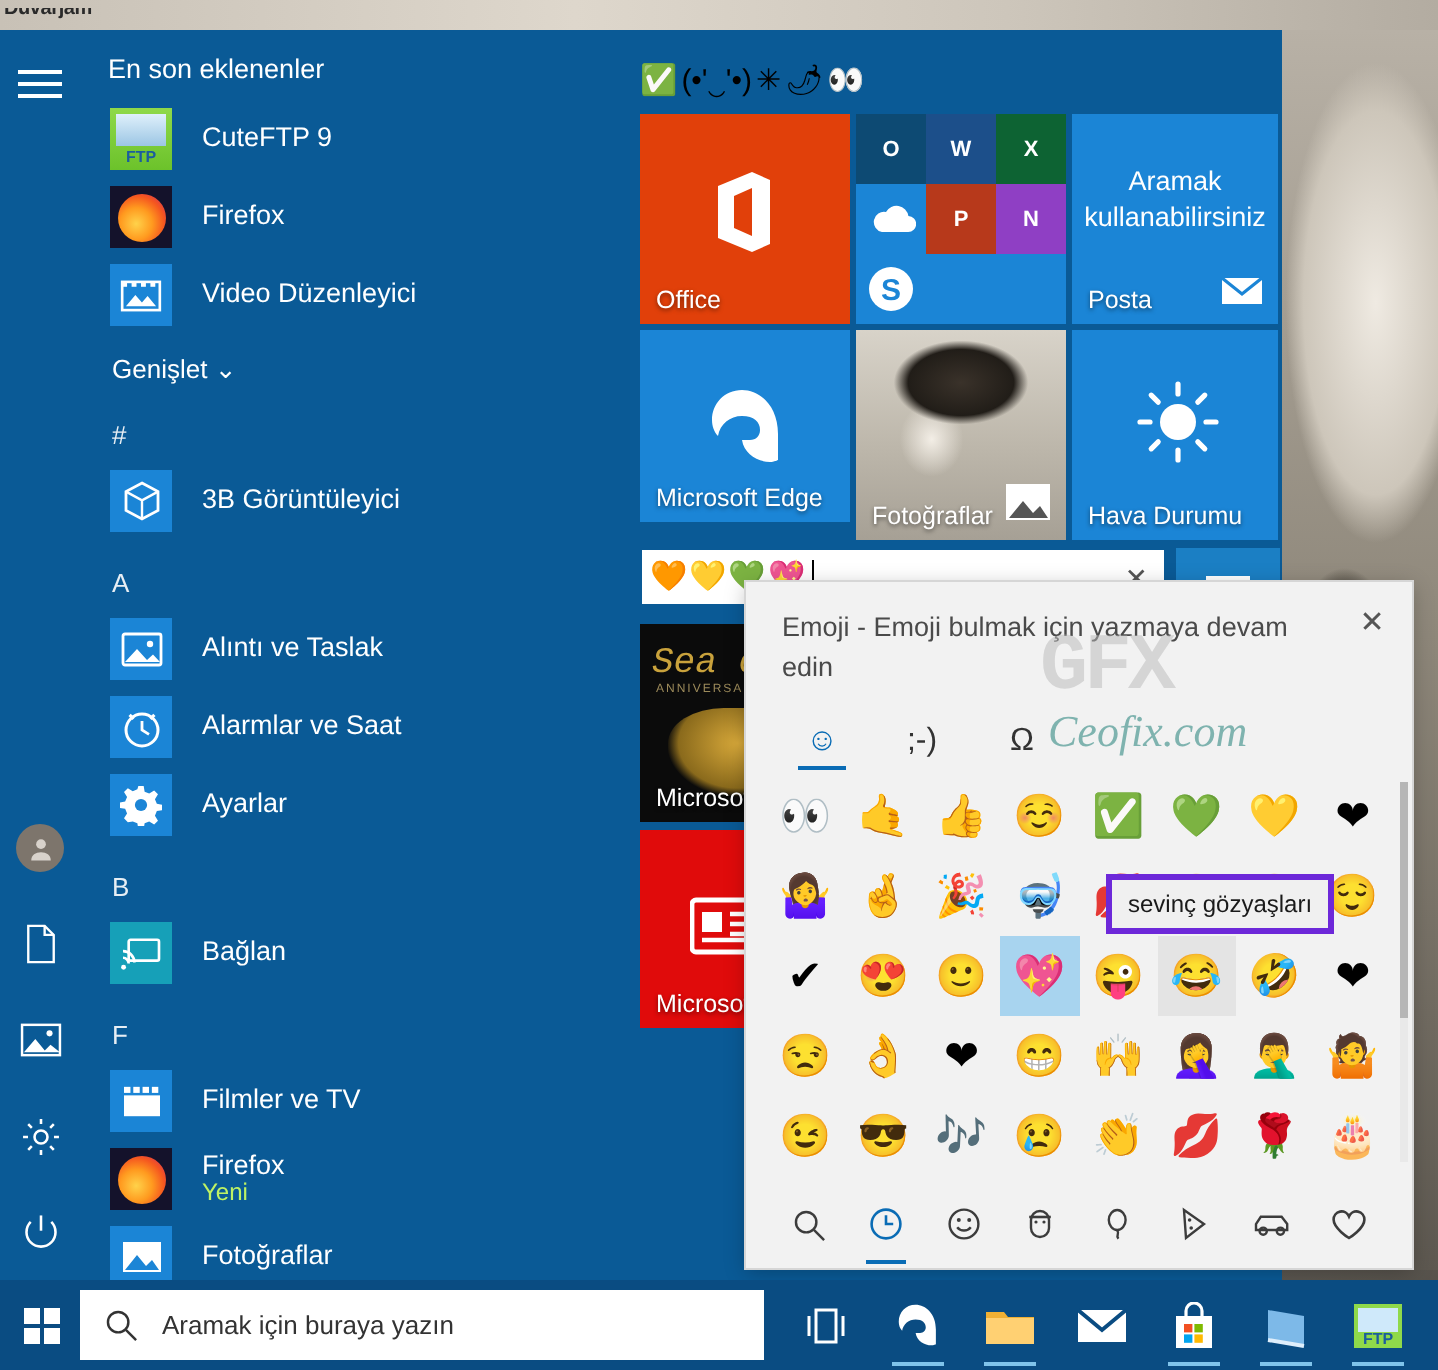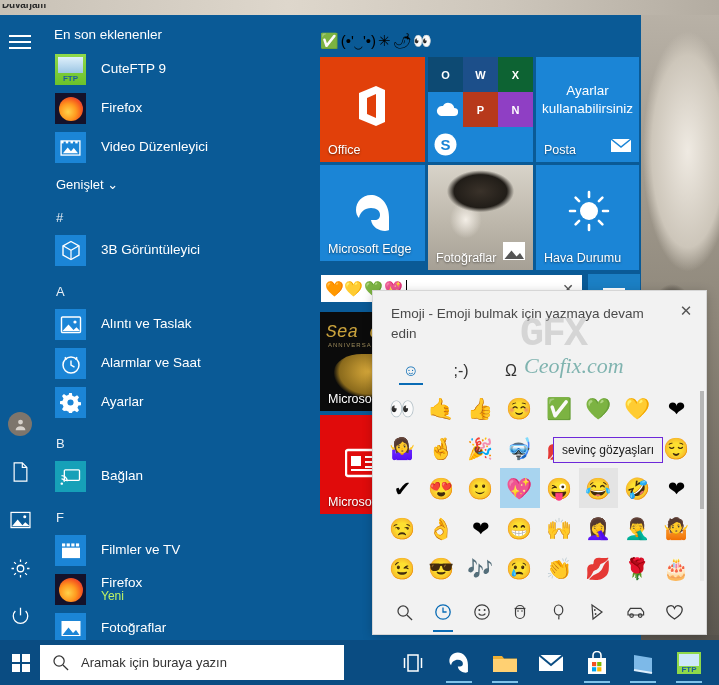--- a/index.html
+++ b/index.html
@@ -245,21 +245,21 @@
     justify-content: center; font-size: 16px; color: #3c3c3c; cursor: pointer;
     position: relative;
   }
   .ep-bicon.active { color: #0a6cb5; }
   .ep-bicon.active::after {
     content: ""; position: absolute; left: 9px; right: 9px; bottom: -1px;
     height: 2.5px; background: #0a6cb5;
   }
   .tooltip {
     position: absolute; left: 180px; top: 146px;
-    background: #f0f0f0; border: 1px solid #6d28d9;
+    background: #f0f0f0; border: 3px solid #6d28d9;
     font-size: 12px; color: #1a1a1a; padding: 5px 8px; white-space: nowrap;
   }
   .watermark {
     position: absolute; left: 147px; top: 26px; width: 190px; height: 80px;
     pointer-events: none; opacity: .5;
   }
   .wm-gfx {
     font-family: Liberation Mono, monospace; font-weight: bold;
     font-size: 40px; color: #b9b9b9; letter-spacing: -2px; line-height: .9;
   }
@@ -274,21 +274,21 @@
     background: #0a4c82;
   }
   .tb-start {
     position: absolute; left: 0; top: 0; width: 42px; height: 45px;
     display: flex; align-items: center; justify-content: center; cursor: pointer;
   }
   .winlogo { width: 18px; height: 18px; display: grid;
     grid-template: 1fr 1fr / 1fr 1fr; gap: 2px; }
   .winlogo i { background: #fff; }
   .tb-search {
-    position: absolute; left: 40px; top: 5px; width: 304px; height: 35px;
+    position: absolute; left: 40px; top: 5px; width: 342px; height: 35px;
     background: #fff; display: flex; align-items: center; padding-left: 12px;
     cursor: text;
     text-align: center;
   }
   .tb-search .ph { font-size: 13px; color: #333; margin-left: 12px; }
   .tb-icons {
     position: absolute; left: 390px; top: 0; height: 45px;
     display: flex; align-items: center;
   }
   .tb-ic {
@@ -518,21 +518,21 @@
         <div class="cell" style="left:70px;top:35px;background:#8f3fc4">N</div>
         <div class="cell" style="left:0;top:70px;background:#1b85d6">
           <svg width="25" height="25" viewBox="0 0 25 25">
               <circle cx="12.5" cy="12.5" r="11" fill="#fff"></circle>
               <text x="12.5" y="18" font-size="15" font-weight="bold" fill="#1b85d6" text-anchor="middle" font-family="Liberation Sans">S</text>
             </svg>
         </div>
       </div>
 
       <div class="tile t-posta">
-        <div class="big">Ayarlar kullanabilirsiniz</div>
+        <div class="big">Aramak kullanabilirsiniz</div>
         <div class="tile-label">Posta</div>
         <div class="tile-corner">
           <svg width="22" height="15" viewBox="0 0 22 15">
               <path d="M1 1h20v13H1z" fill="#fff"></path>
               <path d="M1 1l10 8 10-8" fill="none" stroke="#1b85d6" stroke-width="1.6"></path>
             </svg>
         </div>
       </div>
 
       <div class="tile t-edge">

